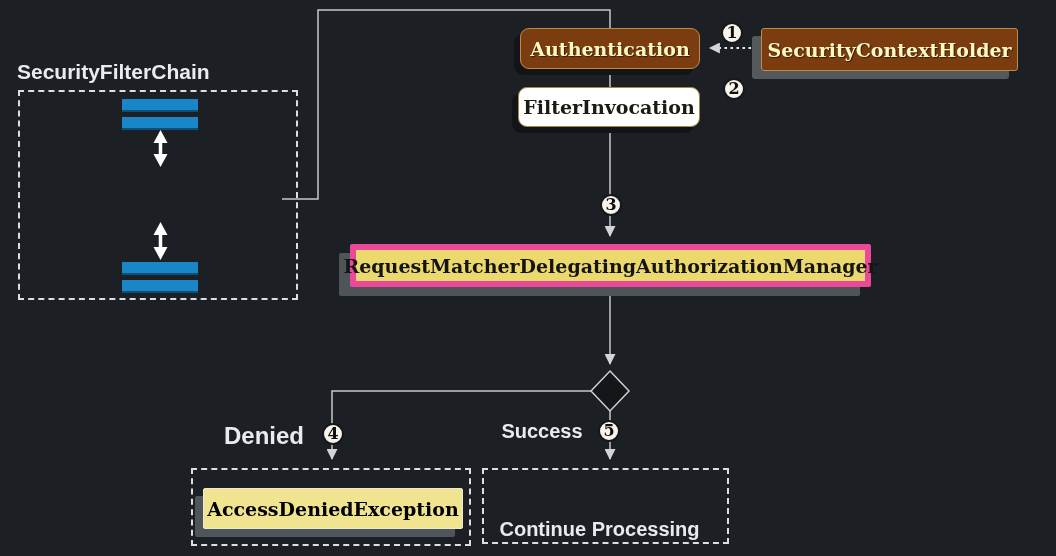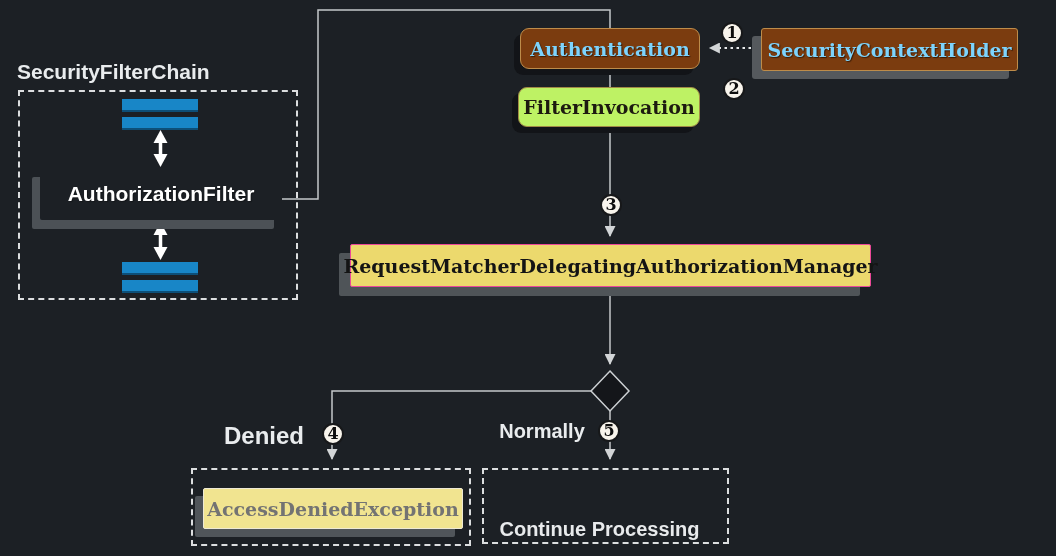--- a/index.html
+++ b/index.html
@@ -16,38 +16,38 @@
     display:flex; align-items:center; justify-content:center;
     font-weight:bold; white-space:nowrap;
     z-index:5;
   }
   .serif { font-family:"DejaVu Serif", serif; }
   .sans  { font-family:"Liberation Sans", sans-serif; }
 
   .brown-box {
     background:#7b3c0f;
     border:1.5px solid #bd8c4a;
-    color:#7dd3fc;
+    color:#fef9c3;
     font-size:19px;
     text-shadow:1px 1px 1px rgba(0,0,0,.55);
   }
   .round { border-radius:9px; box-shadow:-6px 6px 0 #121418; }
   .square-shadow { box-shadow:-9px 8px 0 #55595d; border-radius:3px; }
 
   .yellow-round {
-    background:#bef264;
+    background:#ffffff;
     border:1.5px solid #a08a46;
     color:#1d1a10;
     font-size:19px;
     border-radius:9px;
     box-shadow:-6px 6px 0 #121418;
   }
   .yellow-square {
     background:#ecd96d;
-    border:1px solid #ec4899;
+    border:6px solid #ec4899;
     color:#141414;
     font-size:19px;
     border-radius:2px;
   }
   .bar {
     position:absolute; width:76px; height:13px;
     background:#1886c7; border-bottom:2px solid #0d4f78;
     z-index:5;
   }
   #authorization-filter {
@@ -117,23 +117,20 @@
     </g>
   </svg>
 
   <div class="lbl" style="left:17px; top:60px; font-size:21px;">SecurityFilterChain</div>
 
   <div class="dashed-frame" style="left:18px; top:90px; width:280px; height:210px;"></div>
 
   <div class="bar" style="left:122px; top:99px;"></div>
   <div class="bar" style="left:122px; top:117px;"></div>
 
-  <div class="box sans" id="authorization-filter">
-    <span>AuthorizationFilter</span>
-  </div>
 
   <div class="bar" style="left:122px; top:262px;"></div>
   <div class="bar" style="left:122px; top:280px;"></div>
 
   <div class="box serif brown-box round" style="left:520px; top:28px; width:180px; height:41px;">
     <span>Authentication</span>
   </div>
 
   <div class="box serif brown-box square-shadow" style="left:761px; top:28px; width:257px; height:43px;">
     <span>SecurityContextHolder</span>
@@ -143,24 +140,24 @@
     <span>FilterInvocation</span>
   </div>
 
   <div class="box serif yellow-square" style="left:350px; top:244px; width:521px; height:43px; box-shadow:-11px 9px 0 #4f5458;">
     <span>RequestMatcherDelegatingAuthorizationManager</span>
   </div>
 
 
   <div class="lbl" style="left:212px; top:422px; width:92px; text-align:right; font-size:24px;">Denied</div>
 
-  <div class="lbl" style="left:492px; top:420px; width:100px; text-align:center; font-size:20px;">Normally</div>
+  <div class="lbl" style="left:492px; top:420px; width:100px; text-align:center; font-size:20px;">Success</div>
 
   <div class="dashed-frame" style="left:191px; top:468px; width:280px; height:78px;">
-    <div class="box serif" style="left:10px; top:18px; width:260px; height:41px; background:#f1e490; border:1px solid #eee9d4; color:#737373; font-size:19px; border-radius:2px; box-shadow:-8px 8px 0 #50555a;">
+    <div class="box serif" style="left:10px; top:18px; width:260px; height:41px; background:#f1e490; border:1px solid #eee9d4; color:#000000; font-size:19px; border-radius:2px; box-shadow:-8px 8px 0 #50555a;">
       <span>AccessDeniedException</span>
     </div>
   </div>
 
   <div class="dashed-frame" id="continue-box" style="left:482px; top:468px; width:247px; height:76px;">
     <div>Continue Processing</div>
   </div>
 
   <div class="badge" style="left:721px; top:22px;">1</div>
   <div class="badge" style="left:723px; top:78px;">2</div>

